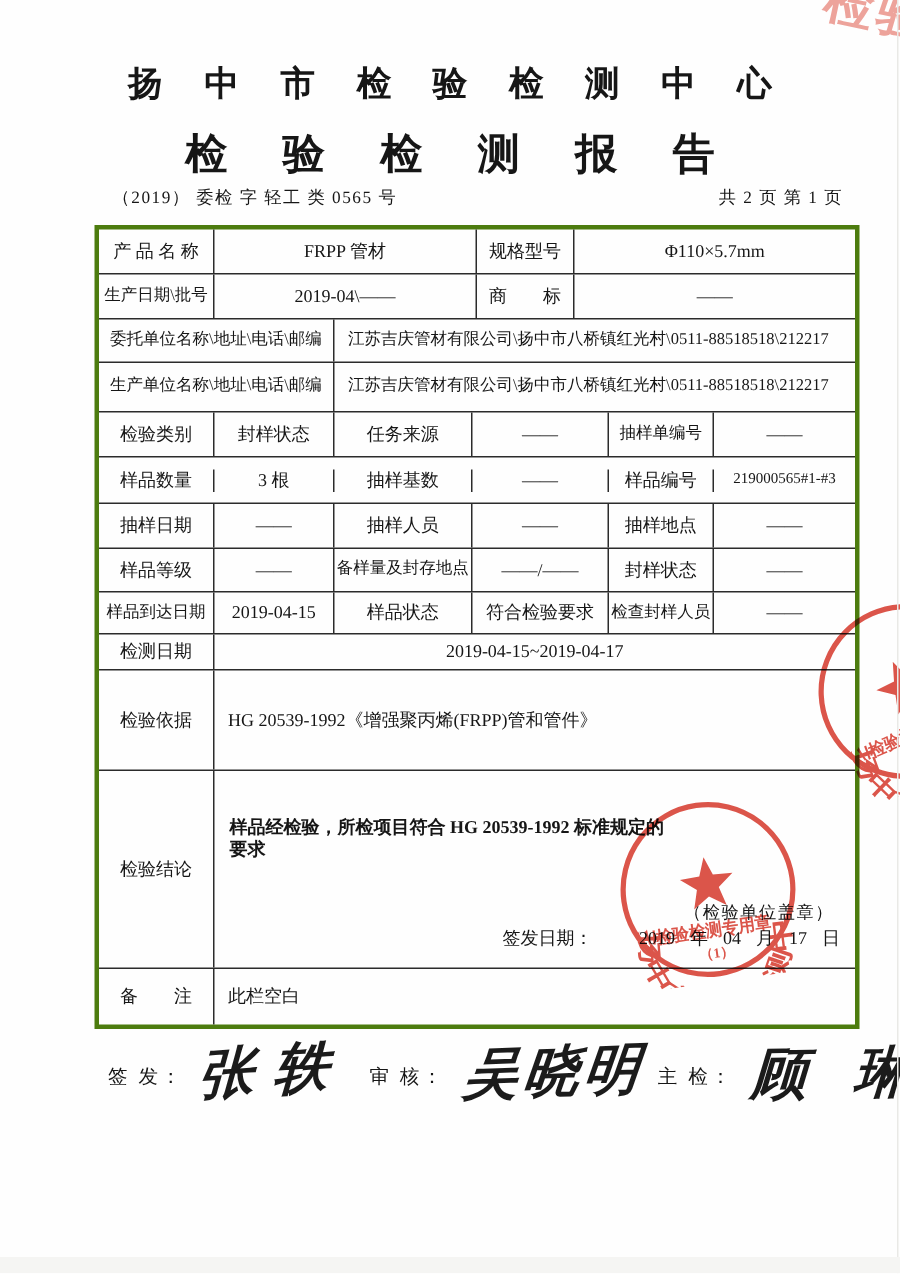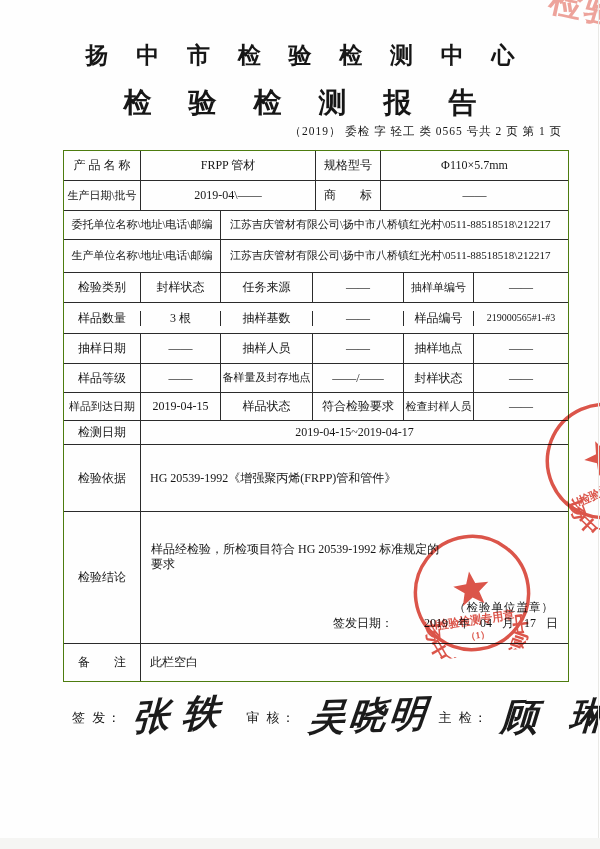--- a/index.html
+++ b/index.html
@@ -6,39 +6,39 @@
   .page{
     position:relative;width:600px;height:849px;background:#fefefe;overflow:hidden;
     font-family:"Liberation Serif","DejaVu Serif",serif;color:#161616;
   }
   
   .org-title{position:absolute;top:40px;left:0;right:0;text-align:center;
     font-size:23px;font-weight:700;letter-spacing:11px;text-indent:11px;}
   .report-title{position:absolute;top:84px;left:0;right:0;text-align:center;
     font-size:28px;font-weight:700;letter-spacing:15px;text-indent:15px;}
   .refline{position:absolute;top:124px;left:75px;right:38px;display:flex;
-    justify-content:flex-end;font-size:11.5px;letter-spacing:1px;}
-  
-  .tbl{position:absolute;top:150px;left:63px;width:504px;border:1px solid #4d7c0f;background:transparent;}
+    justify-content:space-between;font-size:11.5px;letter-spacing:1px;}
+  
+  .tbl{position:absolute;top:150px;left:63px;width:504px;border:3px solid #4d7c0f;background:transparent;}
   .tr{display:flex;border-bottom:1px solid #2b2b2b;}
   .tr:last-child{border-bottom:none;}
   .td{box-sizing:border-box;border-right:1px solid #2b2b2b;display:flex;
     align-items:center;justify-content:center;font-size:12px;line-height:1.25;
     text-align:center;overflow:hidden;}
   .td:last-child{border-right:none;}
   .td.left{justify-content:flex-start;text-align:left;padding:0 6px 0 9px;}
   .s11{font-size:11px;}
   .s10{font-size:10px;letter-spacing:0px;}
   .w77{width:77px;} .w175{width:175px;} .w65{width:65px;} .w187{width:187px;}
   .w157{width:157px;} .w347{width:347px;}
   .w80{width:80px;} .w92{width:92px;} .w91{width:91px;} .w70{width:70px;} .w94{width:94px;}
   .w427{width:427px;position:relative;}
   .h29{height:29px;} .h28{height:28px;} .h32{height:32px;} .h30{height:30px;align-items:center;}
   .h27{height:27px;} .h23{height:23px;} .h66{height:66px;} .h131{height:131px;} .h37{height:37px;}
-  .concl{position:absolute;top:30px;left:10px;right:120px;text-align:left;font-size:12px;}
+  .concl{position:absolute;top:30px;left:10px;right:120px;text-align:left;font-size:12px;font-weight:bold;}
   .seal-hint{position:absolute;top:88px;right:14px;font-size:11.5px;letter-spacing:1px;}
   .sign-line{position:absolute;bottom:12px;right:10px;font-size:12px;}
   .sign-line .date{word-spacing:7px;margin-left:31px;}
   
   .sig-row{position:absolute;top:700px;left:72px;right:26px;display:flex;align-items:center;}
   .sig-label{font-size:13px;letter-spacing:2px;white-space:nowrap;}
   .sig{display:inline-block;font-size:37px;font-weight:700;font-style:italic;color:#1b1b1b;
     white-space:nowrap;line-height:1;}
   .sig1{letter-spacing:13px;transform:rotate(-4deg) skewX(-6deg);margin:-6px 14px 0 10px;}
   .sig2{letter-spacing:3px;transform:rotate(-2deg) skewX(-8deg);margin:-4px 10px 0 12px;}

